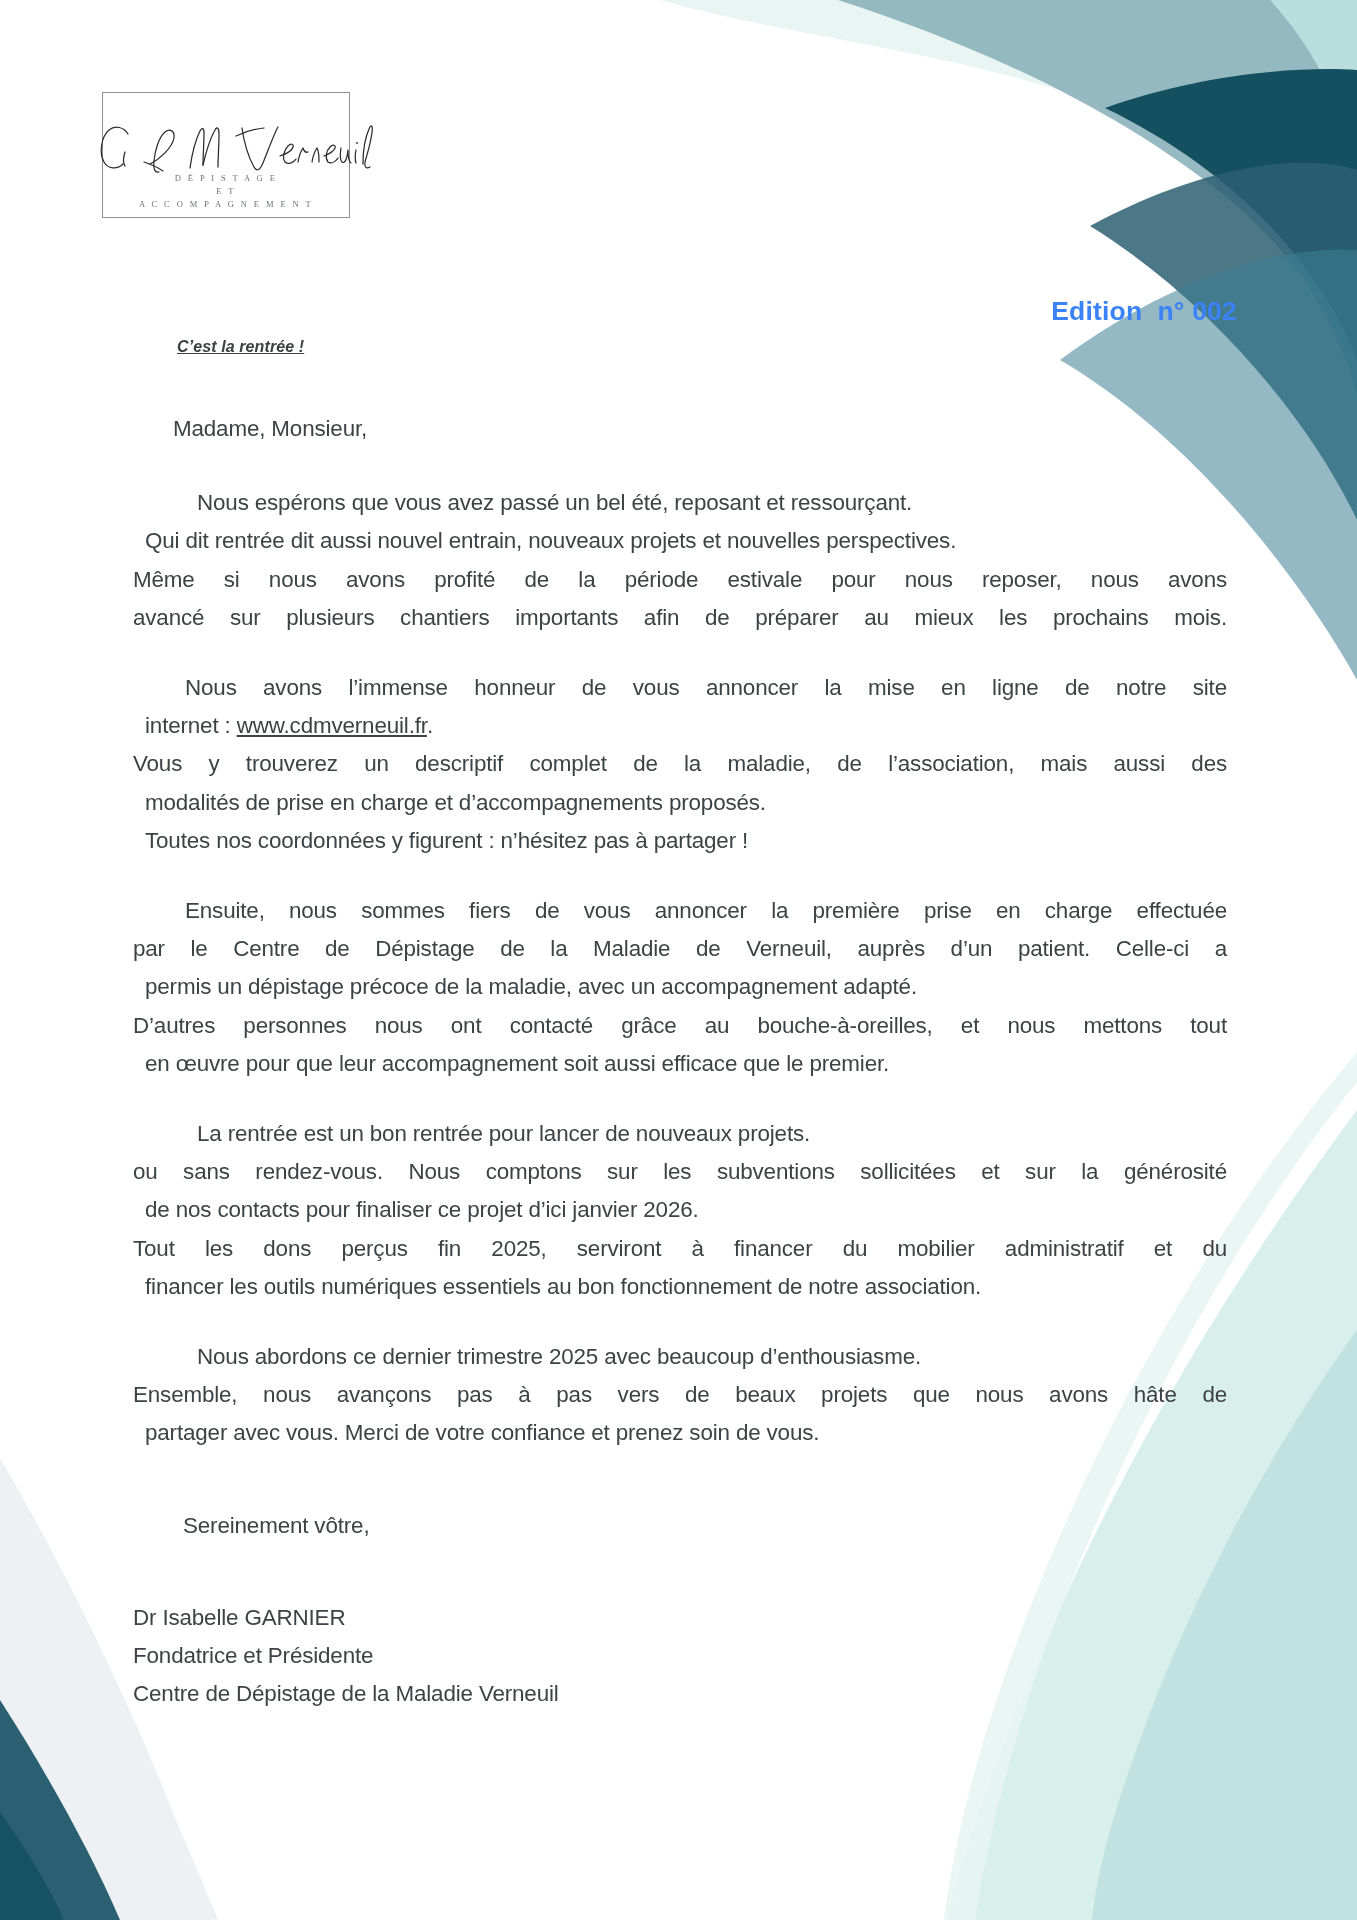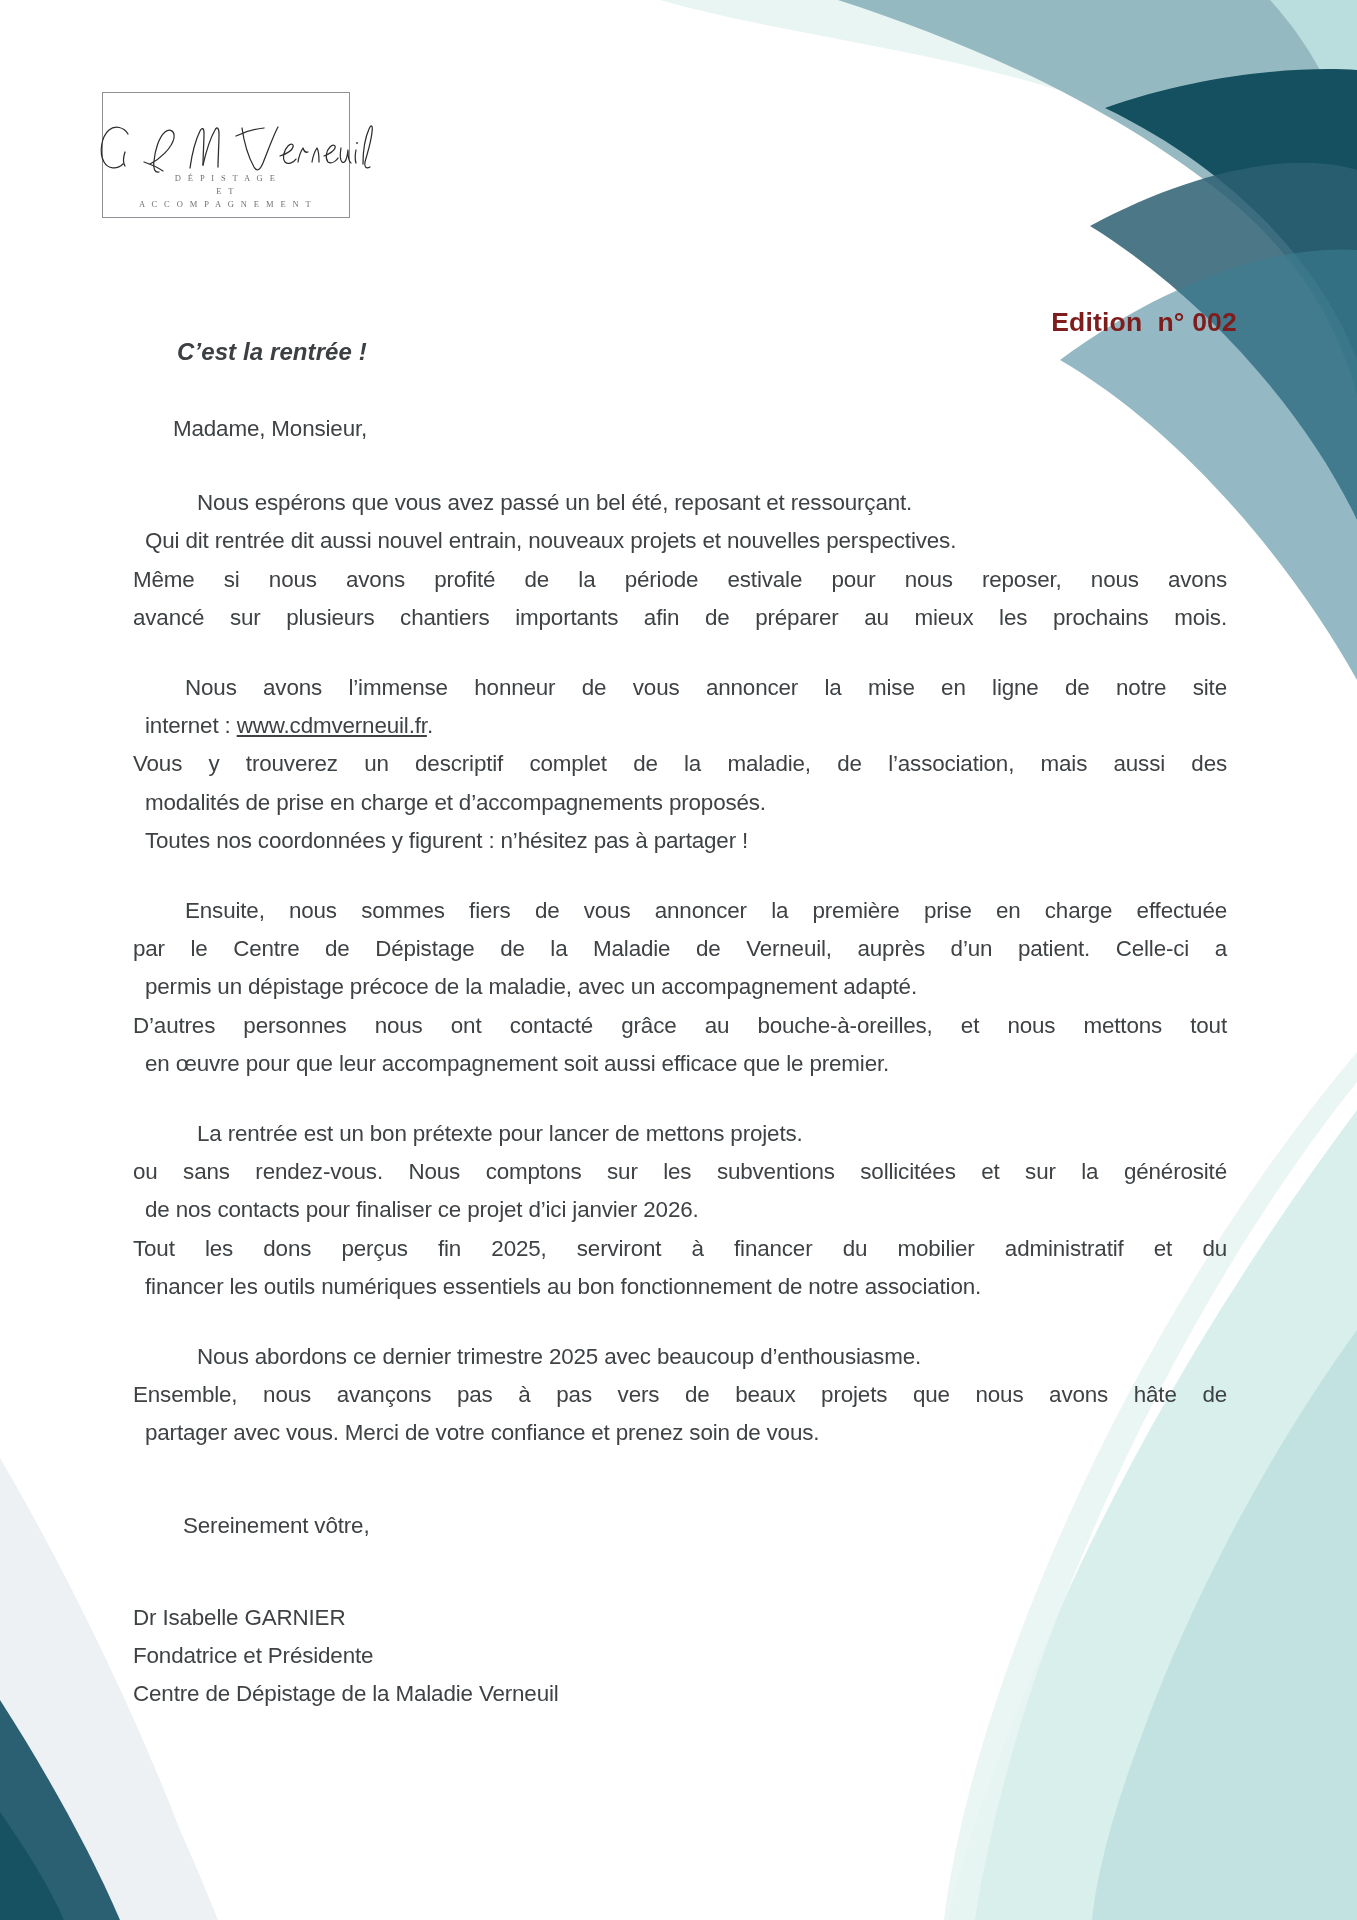--- a/index.html
+++ b/index.html
@@ -60,40 +60,41 @@
     font-size: 8.5px;
     letter-spacing: 2.4px;
     color: #6e7276;
     line-height: 1.55;
   }
 
   
   .edition {
     position: absolute;
     right: 120px;
-    top: 307px;
+    top: 296px;
     font-family: "Liberation Sans", sans-serif;
     font-size: 26.5px;
     font-weight: bold;
-    color: #7f1d1d;
+    color: #3b82f6;
     letter-spacing: 0.2px;
     white-space: pre;
   }
 
   
   .headline {
     position: absolute;
     left: 177px;
     top: 338px;
     font-family: "Liberation Sans", sans-serif;
-    font-size: 24px;
+    font-size: 16px;
     font-weight: bold;
     font-style: italic;
     color: #3c4043;
     letter-spacing: 0.1px;
+    text-decoration: underline;
   }
 
   
   .body-area {
     position: absolute;
     left: 133px;
     top: 410px;
     width: 1094px;
     font-family: "Liberation Sans", sans-serif;
     font-size: 22.4px;
@@ -240,21 +241,21 @@
 
     <p class="para">
       <span class="jline indent">Ensuite, nous sommes fiers de vous annoncer la première prise en charge effectuée</span>
       <span class="jline">par le Centre de Dépistage de la Maladie de Verneuil, auprès d’un patient. Celle-ci a</span>
       <span class="lline">permis un dépistage précoce de la maladie, avec un accompagnement adapté.</span>
       <span class="jline">D’autres personnes nous ont contacté grâce au bouche-à-oreilles, et nous mettons tout</span>
       <span class="lline">en œuvre pour que leur accompagnement soit aussi efficace que le premier.</span>
     </p>
 
     <p class="para">
-      <span class="lline indent">La rentrée est un bon prétexte pour lancer de mettons projets.</span>
+      <span class="lline indent">La rentrée est un bon rentrée pour lancer de nouveaux projets.</span>
       <span class="jline">ou sans rendez-vous. Nous comptons sur les subventions sollicitées et sur la générosité</span>
       <span class="lline">de nos contacts pour finaliser ce projet d’ici janvier 2026.</span>
       <span class="jline">Tout les dons perçus fin 2025, serviront à financer du mobilier administratif et du</span>
       <span class="lline">financer les outils numériques essentiels au bon fonctionnement de notre association.</span>
     </p>
 
     <p class="para">
       <span class="lline indent">Nous abordons ce dernier trimestre 2025 avec beaucoup d’enthousiasme.</span>
       <span class="jline">Ensemble, nous avançons pas à pas vers de beaux projets que nous avons hâte de</span>
       <span class="lline">partager avec vous. Merci de votre confiance et prenez soin de vous.</span>

